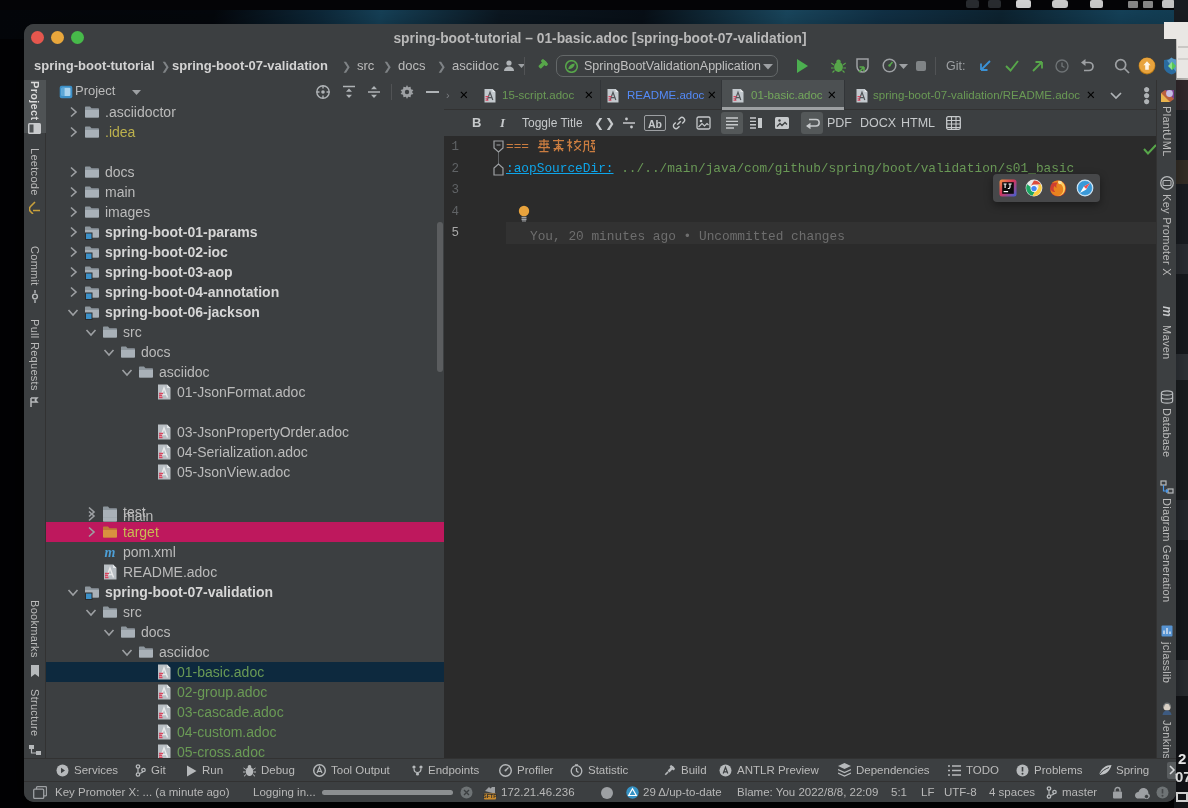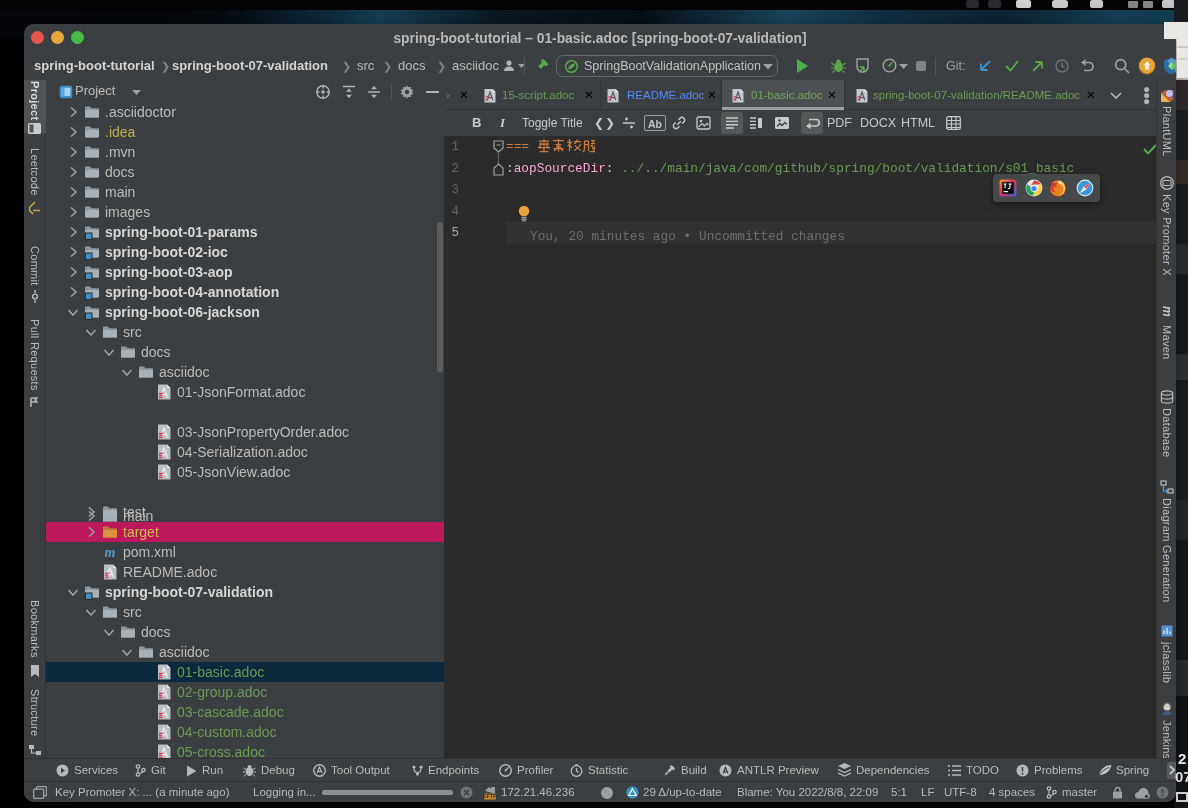--- a/index.html
+++ b/index.html
@@ -277,30 +277,20 @@
 <div class="trow" style="top:20px;">
             <svg class="ar" style="left:20px;" width="14" height="14" viewBox="0 0 14 14">
               <path d="M5 2.5l5 4.5-5 4.5" fill="none" stroke="#9da0a3" stroke-width="1.6"></path>
             </svg>
             <svg class="ic" style="left:38px;" width="16" height="16" viewBox="0 0 16 16">
               <path d="M1 3.5c0-.6.4-1 1-1h4l1.5 1.7H14c.6 0 1 .4 1 1v7.3c0 .6-.4 1-1 1H2c-.6 0-1-.4-1-1z" fill="#8e979e"></path>
               <path d="M1 6h14v6.5c0 .6-.4 1-1 1H2c-.6 0-1-.4-1-1z" fill="#a9b1b8"></path>
             </svg>
             <span class="nm ylw" style="left:59px;">.idea</span>
           </div>
-<div class="trow" style="top:40px;">
-            <svg class="ar" style="left:20px;" width="14" height="14" viewBox="0 0 14 14">
-              <path d="M5 2.5l5 4.5-5 4.5" fill="none" stroke="#9da0a3" stroke-width="1.6"></path>
-            </svg>
-            <svg class="ic" style="left:38px;" width="16" height="16" viewBox="0 0 16 16">
-              <path d="M1 3.5c0-.6.4-1 1-1h4l1.5 1.7H14c.6 0 1 .4 1 1v7.3c0 .6-.4 1-1 1H2c-.6 0-1-.4-1-1z" fill="#8e979e"></path>
-              <path d="M1 6h14v6.5c0 .6-.4 1-1 1H2c-.6 0-1-.4-1-1z" fill="#a9b1b8"></path>
-            </svg>
-            <span class="nm" style="left:59px;">.mvn</span>
-          </div>
 <div class="trow" style="top:60px;">
             <svg class="ar" style="left:20px;" width="14" height="14" viewBox="0 0 14 14">
               <path d="M5 2.5l5 4.5-5 4.5" fill="none" stroke="#9da0a3" stroke-width="1.6"></path>
             </svg>
             <svg class="ic" style="left:38px;" width="16" height="16" viewBox="0 0 16 16">
               <path d="M1 3.5c0-.6.4-1 1-1h4l1.5 1.7H14c.6 0 1 .4 1 1v7.3c0 .6-.4 1-1 1H2c-.6 0-1-.4-1-1z" fill="#8e979e"></path>
               <path d="M1 6h14v6.5c0 .6-.4 1-1 1H2c-.6 0-1-.4-1-1z" fill="#a9b1b8"></path>
             </svg>
             <span class="nm" style="left:59px;">docs</span>
           </div>
@@ -682,21 +672,21 @@
             <path d="M1 12h9V5L5.5 1L1 5z" fill="#2b2b2b" stroke="#9da0a3" stroke-width="1.2"></path>
           </svg>
         <div class="cline" style="top:0;"><span style="color:#cb7d40;">===&nbsp;</span><svg width="58" height="15" viewBox="0 0 58 15" style="display:inline-block;vertical-align:-2.5px;">
               <g stroke="#cb7d40" stroke-width="1.25" fill="none">
 <path d="M2 3.2h10M2 6h10M7 1v7.5M4 4.5v3M10 4.5v3M1 9.6h12M3.5 8l-2.5 2M9.5 8l3 2.2M2.5 13.5h9M7 9.6v4"></path>
 <path d="M16 2.6h11M21.5 1v12.5M17 13c2-1.5 3-3 3.5-5M26 13c-2-1.5-3-3-3.5-5M18.5 6.5h6M16.5 10.5h10"></path>
 <path d="M32.5 1v12.5M30 4h5M30.5 8c1.5-1 3-2.5 3.5-4M35 10c-1-1.5-2-2.5-2.5-3.5M37 3.5h7M40.5 1.5c-.6 2-2 3.6-3.5 4.5M44 6c-2 3-4.5 5.5-7 6.5M44 12.5c-2.5-1.5-5-3.5-6-5"></path>
 <path d="M47.5 3h4.5M47 6.5h5M47.5 3v7.5c0 1.5-.5 2.5-1.5 3.5M51.5 3v10M54 2.5h4M54 5.5h4M56 2.5v3M53.5 8.5l1.5-1 1.5 4.5M58 7.5l-1 5M52.5 13.5h6"></path>
 </g>
             </svg></div>
-        <div class="cline" style="top:21.5px;"><span style="color:#f9a8d4;">:aopSourceDir:</span><span style="color:#699856;"> ../../main/java/com/github/spring/boot/validation/s01_basic</span></div>
+        <div class="cline" style="top:21.5px;"><span style="color:#0ea5e9;text-decoration:underline;">:aopSourceDir:</span><span style="color:#699856;"> ../../main/java/com/github/spring/boot/validation/s01_basic</span></div>
         <svg class="absvg" style="left:73px;top:69px;" width="14" height="17" viewBox="0 0 14 17">
             <circle cx="7" cy="6" r="5.2" fill="#e8a33d"></circle>
             <path d="M4.5 12.5h5M4.5 14.5h5" stroke="#9da0a3" stroke-width="1.4"></path>
             <path d="M5 16h4" stroke="#9da0a3" stroke-width="1.2"></path>
           </svg>
         <div class="cline" style="top:90px;left:86px;color:#6e6e6e;">You, 20 minutes ago • Uncommitted changes</div>
         <svg class="absvg" style="left:699px;top:8px;" width="14" height="11" viewBox="0 0 14 11">
             <path d="M1 5l4 4.5L13 1" fill="none" stroke="#57a64a" stroke-width="2"></path>
           </svg>
         <div id="popup" style="position:absolute;left:549px;top:38px;width:107px;height:28px;background:#47484a;border-radius:4px;box-shadow:0 3px 8px rgba(0,0,0,.4);">

